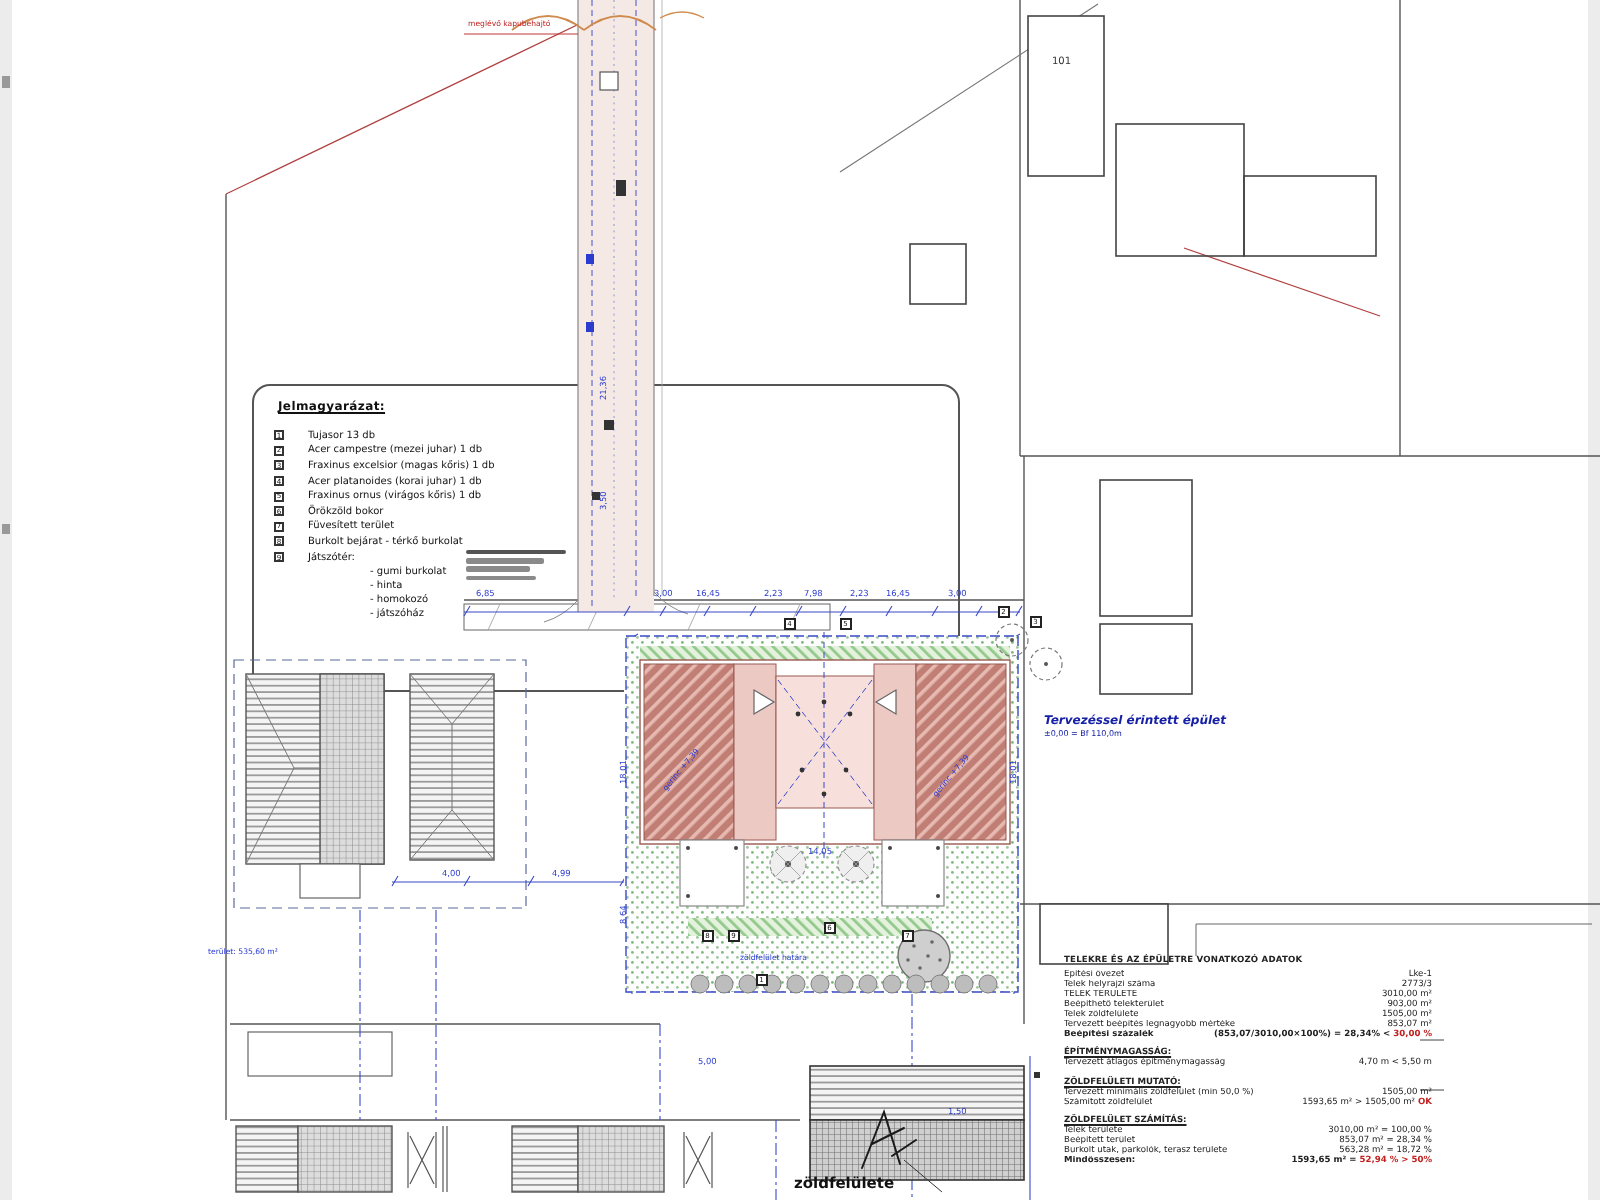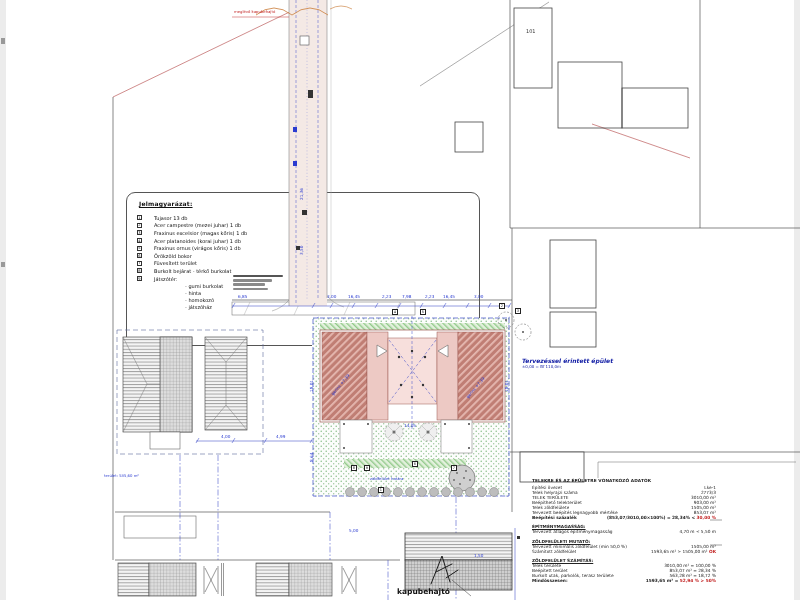--- a/index.html
+++ b/index.html
@@ -333,21 +333,21 @@
     <g fill="#999">
       <rect x="1" y="38" width="4" height="6"></rect>
       <rect x="1" y="262" width="4" height="5"></rect>
     </g>
   </svg>
 
   <div class="lab building-label">
     <span class="l1">Tervezéssel érintett épület</span>
     <span class="l2">±0,00 = Bf 110,0m</span>
   </div>
-  <div class="lab caption">kapubehajtó</div>
+  <div class="lab caption">zöldfelülete</div>
   <div class="lab red-note">meglévő kapubehajtó</div>
   <div class="lab area-note">terület: 535,60 m²</div>
   <div class="lab parcel-101">101</div>
   <div class="lab green-note">zöldfelület határa</div>
   <div class="lab ridge left">gerinc +7,39</div>
   <div class="lab ridge right">gerinc +7,39</div>
 
   <div id="dims-layer">
       <span class="dim" style="left: 238px; top: 294px;">6,85</span>
       <span class="dim" style="left: 327px; top: 294px;">3,00</span>

